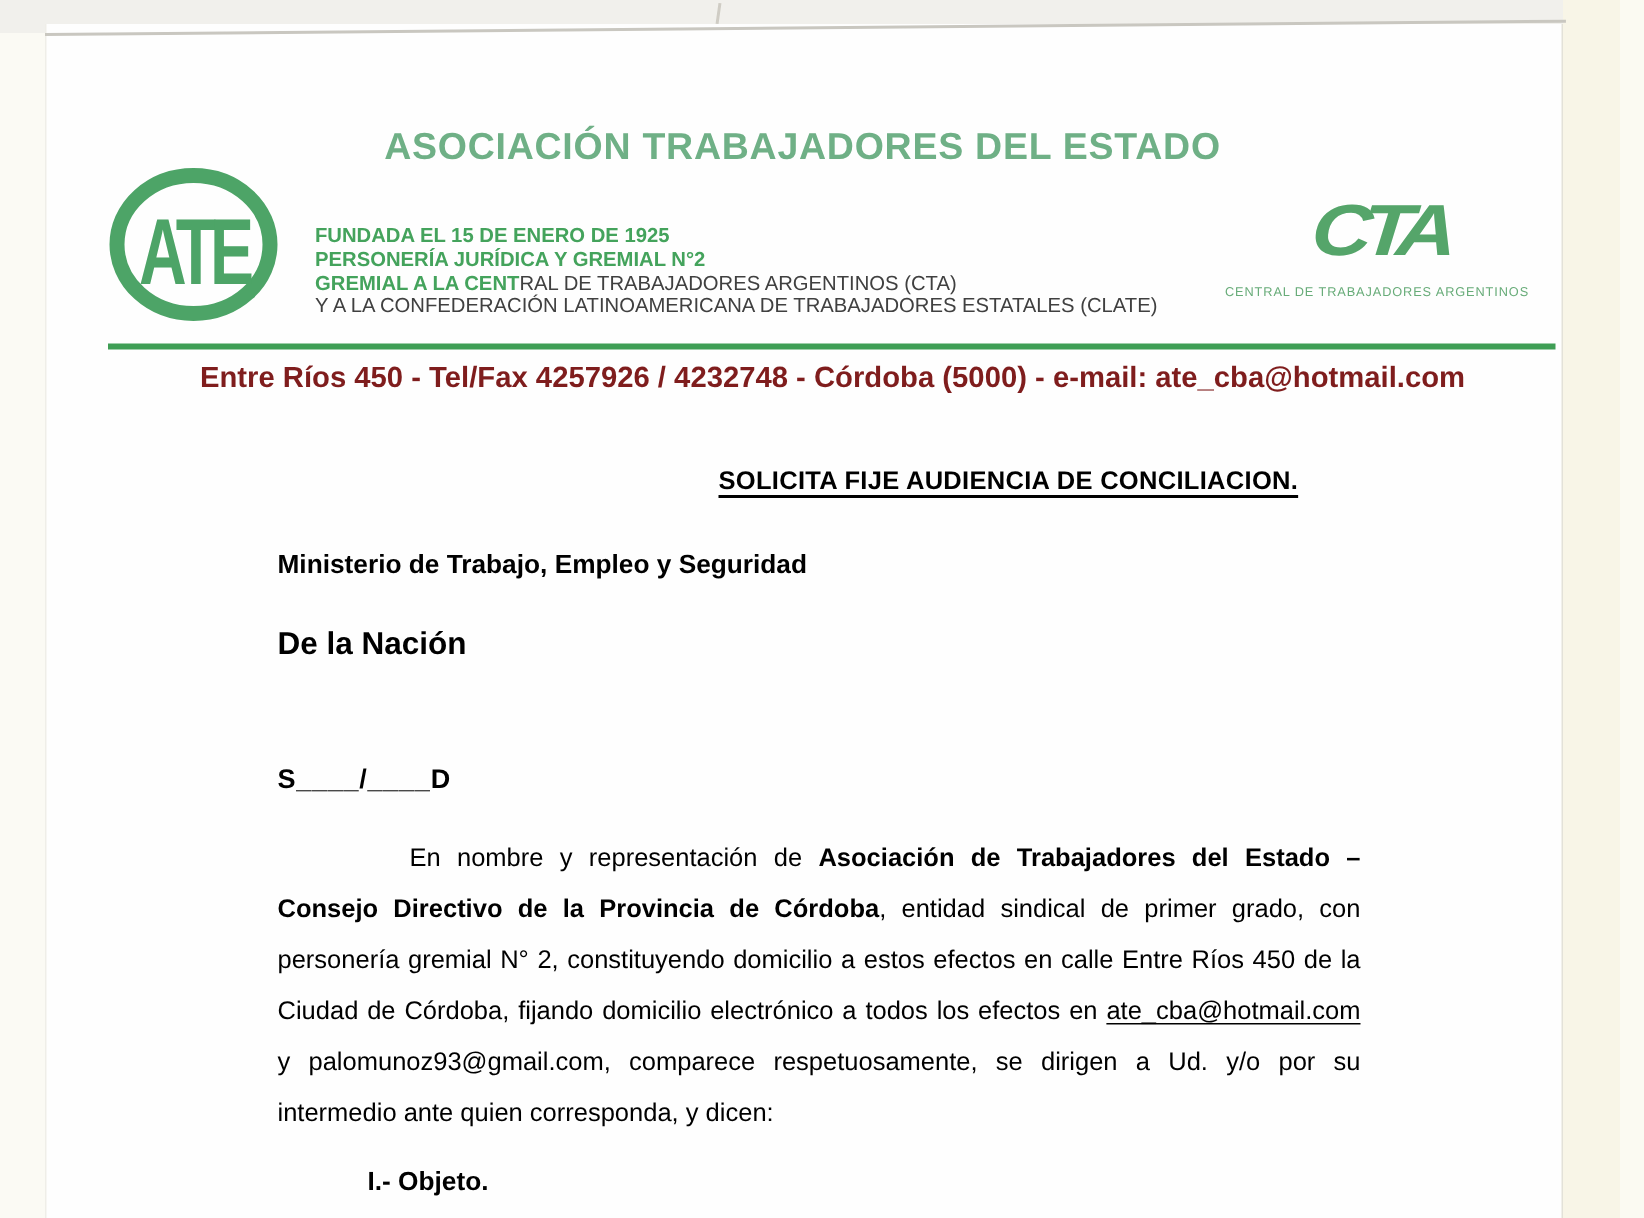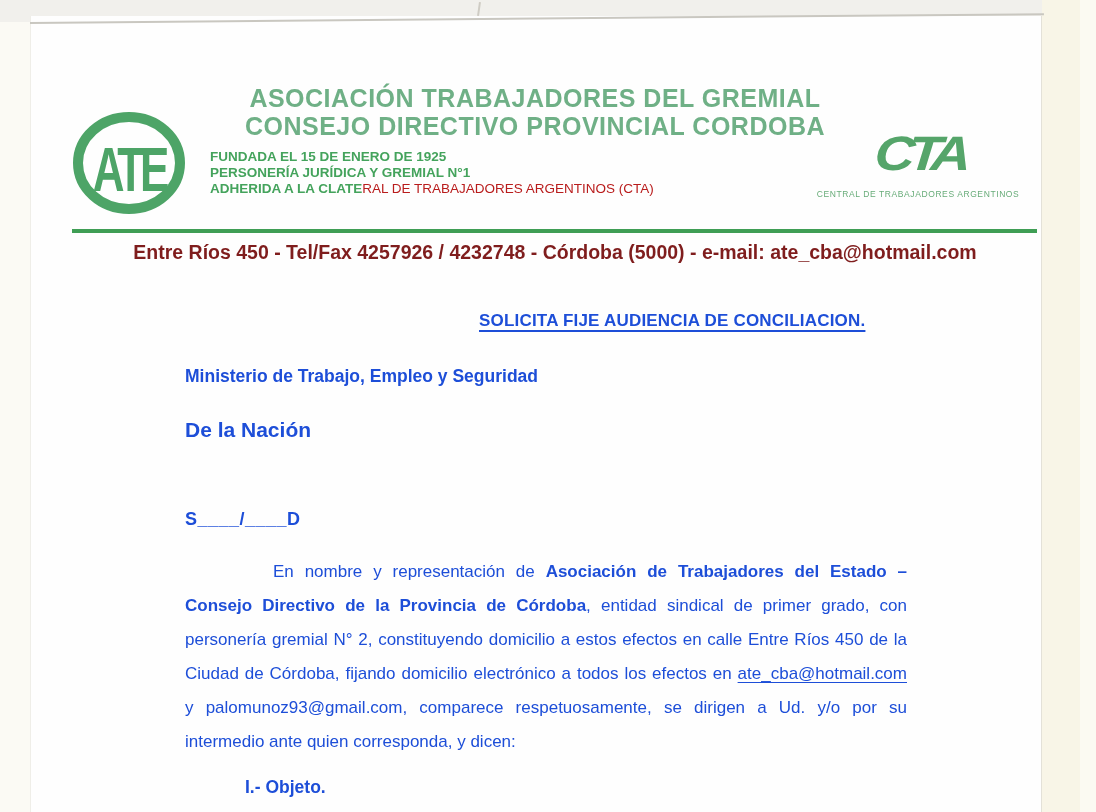--- a/index.html
+++ b/index.html
@@ -43,21 +43,21 @@
   .org-title {
     position: absolute; left: 225px; top: 84px; width: 620px;
     text-align: center; color: #6fb086; font-weight: bold;
     font-size: 25px; line-height: 28px; letter-spacing: 0.5px;
   }
   .org-sub {
     position: absolute; left: 210px; top: 149px; width: 650px;
     text-align: left; font-size: 13.5px; line-height: 15.8px;
   }
   .sub-bold  { color: #44a35c; font-weight: bold; }
-  .sub-reg   { color: #b91c1c; font-weight: normal; }
+  .sub-reg   { color: #404040; font-weight: normal; }
   .cta-logo { position: absolute; left: 812px; top: 126px; width: 212px; text-align: center; }
   .cta-word {
     font-size: 56px; line-height: 48px; font-weight: bold; font-style: italic;
     color: #55a56a; letter-spacing: -7px;
     transform: scaleY(0.86) skewX(-4deg);
     transform-origin: center bottom;
   }
   .cta-caption {
     margin-top: 15px; font-size: 8.5px; letter-spacing: 0.6px; color: #68ac79;
     white-space: nowrap;
@@ -65,21 +65,21 @@
   .green-rule {
     position: absolute; left: 72px; top: 229px; width: 965px; height: 4px;
     background: #3f9e55;
   }
   .address-line {
     position: absolute; left: 60px; top: 241px; width: 990px;
     text-align: center; color: #7f1d1d; font-weight: bold; font-size: 19.5px;
   }
 
   
-  .ink { color: #1d4ed8; }
+  .ink { color: #000000; }
   .subject {
     position: absolute; left: 479px; top: 311px;
     font-size: 17px; font-weight: bold; letter-spacing: 0.2px;
     text-decoration: underline; text-underline-offset: 4px;
     text-decoration-thickness: 2px;
   }
   .addressee1 { position: absolute; left: 185px; top: 366px; font-size: 17.5px; font-weight: bold; }
   .addressee2 { position: absolute; left: 185px; top: 418px; font-size: 21px; font-weight: bold; }
   .salutation { position: absolute; left: 185px; top: 509px; font-size: 18px; font-weight: bold; letter-spacing: 0.5px; }
   .body-par {
@@ -102,28 +102,28 @@
 <div class="scan-speck"></div>
 
 <div class="ate-logo">
   <svg width="114" height="102" viewBox="0 0 114 102">
     <ellipse cx="57" cy="51" rx="51" ry="46" fill="none" stroke="#4da467" stroke-width="10"></ellipse>
     <text x="57" y="40" text-anchor="middle" dominant-baseline="central" font-family="Liberation Sans, sans-serif" font-weight="bold" font-size="44" letter-spacing="-4" fill="#4da467" transform="scale(1,1.42)">ATE</text>
   </svg>
 </div>
 
 <div class="org-title">
-  <div>ASOCIACIÓN TRABAJADORES DEL GREMIAL</div>
-  <div>CONSEJO DIRECTIVO PROVINCIAL CORDOBA</div>
+  <div>ASOCIACIÓN TRABAJADORES DEL ESTADO</div>
 </div>
 
 <div class="org-sub">
   <div class="sub-bold">FUNDADA EL 15 DE ENERO DE 1925</div>
-  <div class="sub-bold">PERSONERÍA JURÍDICA Y GREMIAL N°1</div>
-  <div><span class="sub-bold">ADHERIDA A LA CLATE</span><span class="sub-reg">RAL DE TRABAJADORES ARGENTINOS (CTA)</span></div>
+  <div class="sub-bold">PERSONERÍA JURÍDICA Y GREMIAL N°2</div>
+  <div><span class="sub-bold">GREMIAL A LA CENT</span><span class="sub-reg">RAL DE TRABAJADORES ARGENTINOS (CTA)</span></div>
+  <div class="sub-reg">Y A LA CONFEDERACIÓN LATINOAMERICANA DE TRABAJADORES ESTATALES (CLATE)</div>
 </div>
 
 <div class="cta-logo">
   <div class="cta-word">CTA</div>
   <div class="cta-caption">CENTRAL DE TRABAJADORES ARGENTINOS</div>
 </div>
 
 <div class="green-rule"></div>
 <div class="address-line">Entre Ríos 450 - Tel/Fax 4257926 / 4232748 - Córdoba (5000) - e-mail: ate_cba@hotmail.com</div>
 

